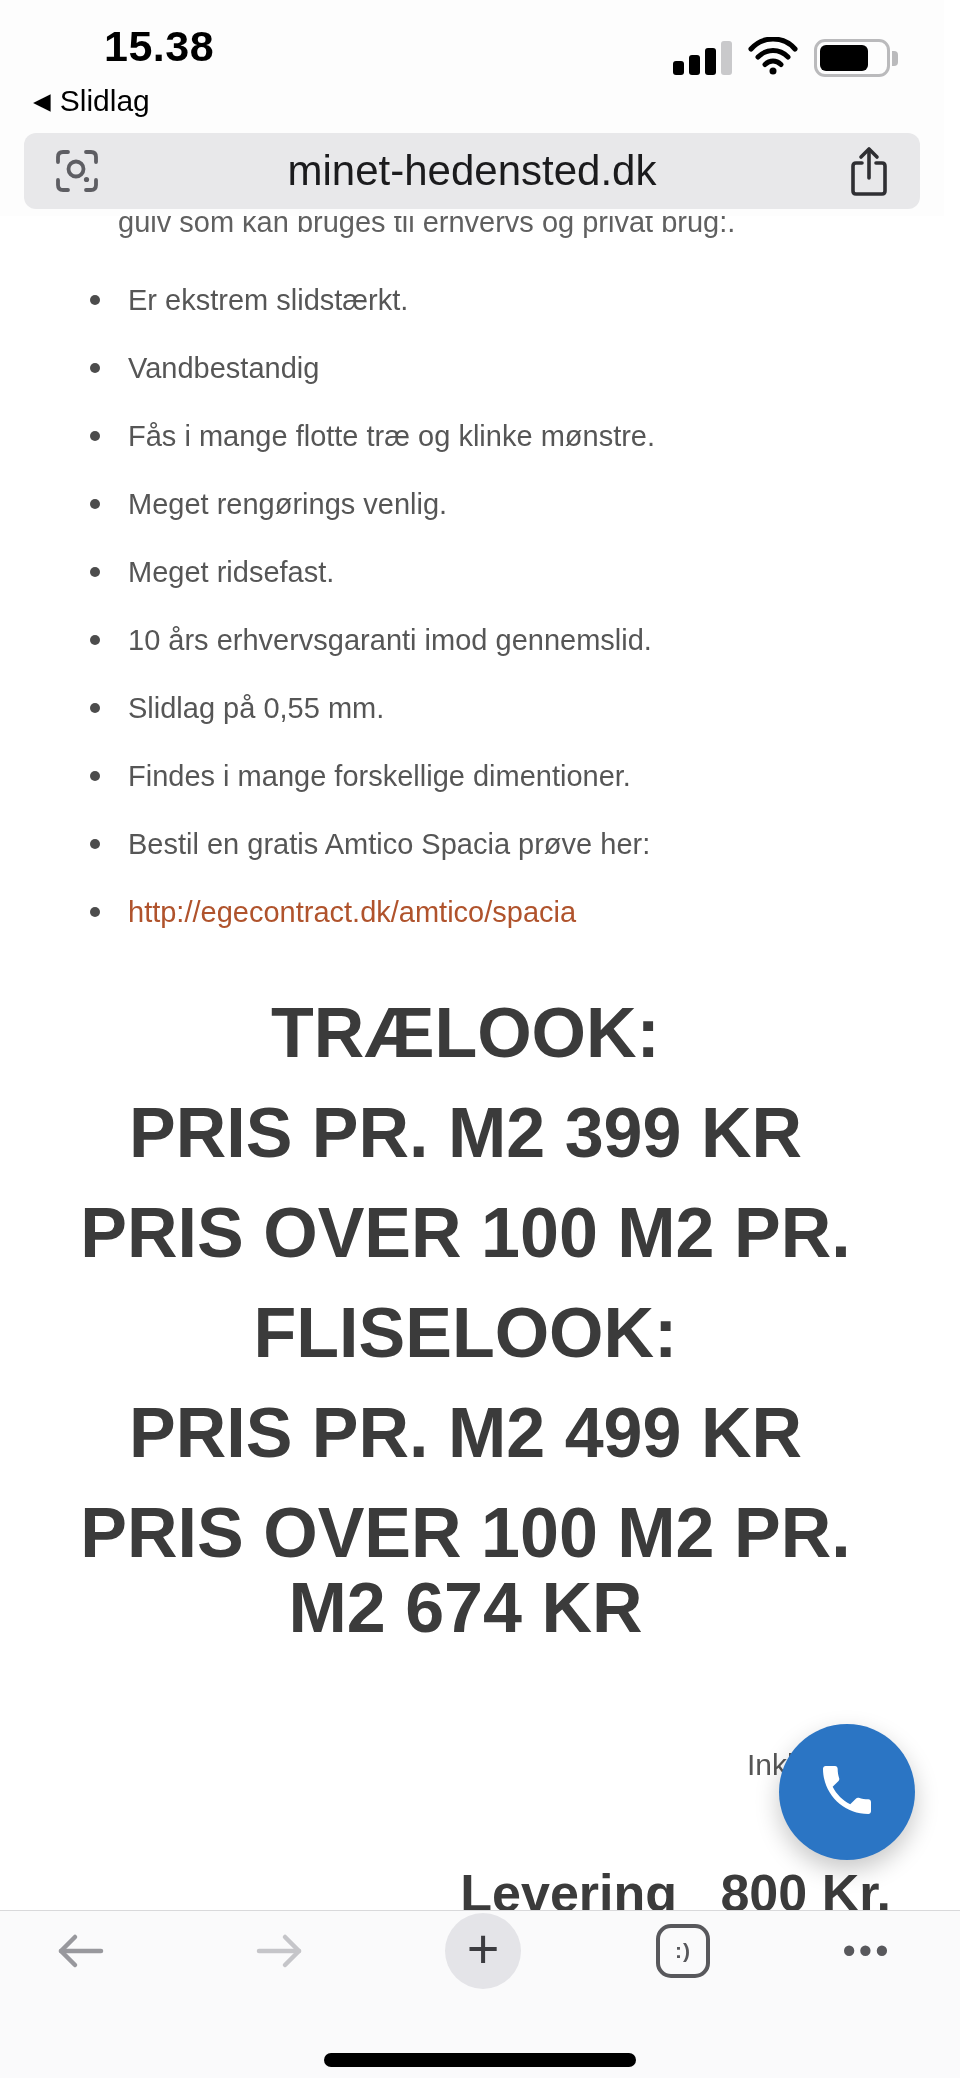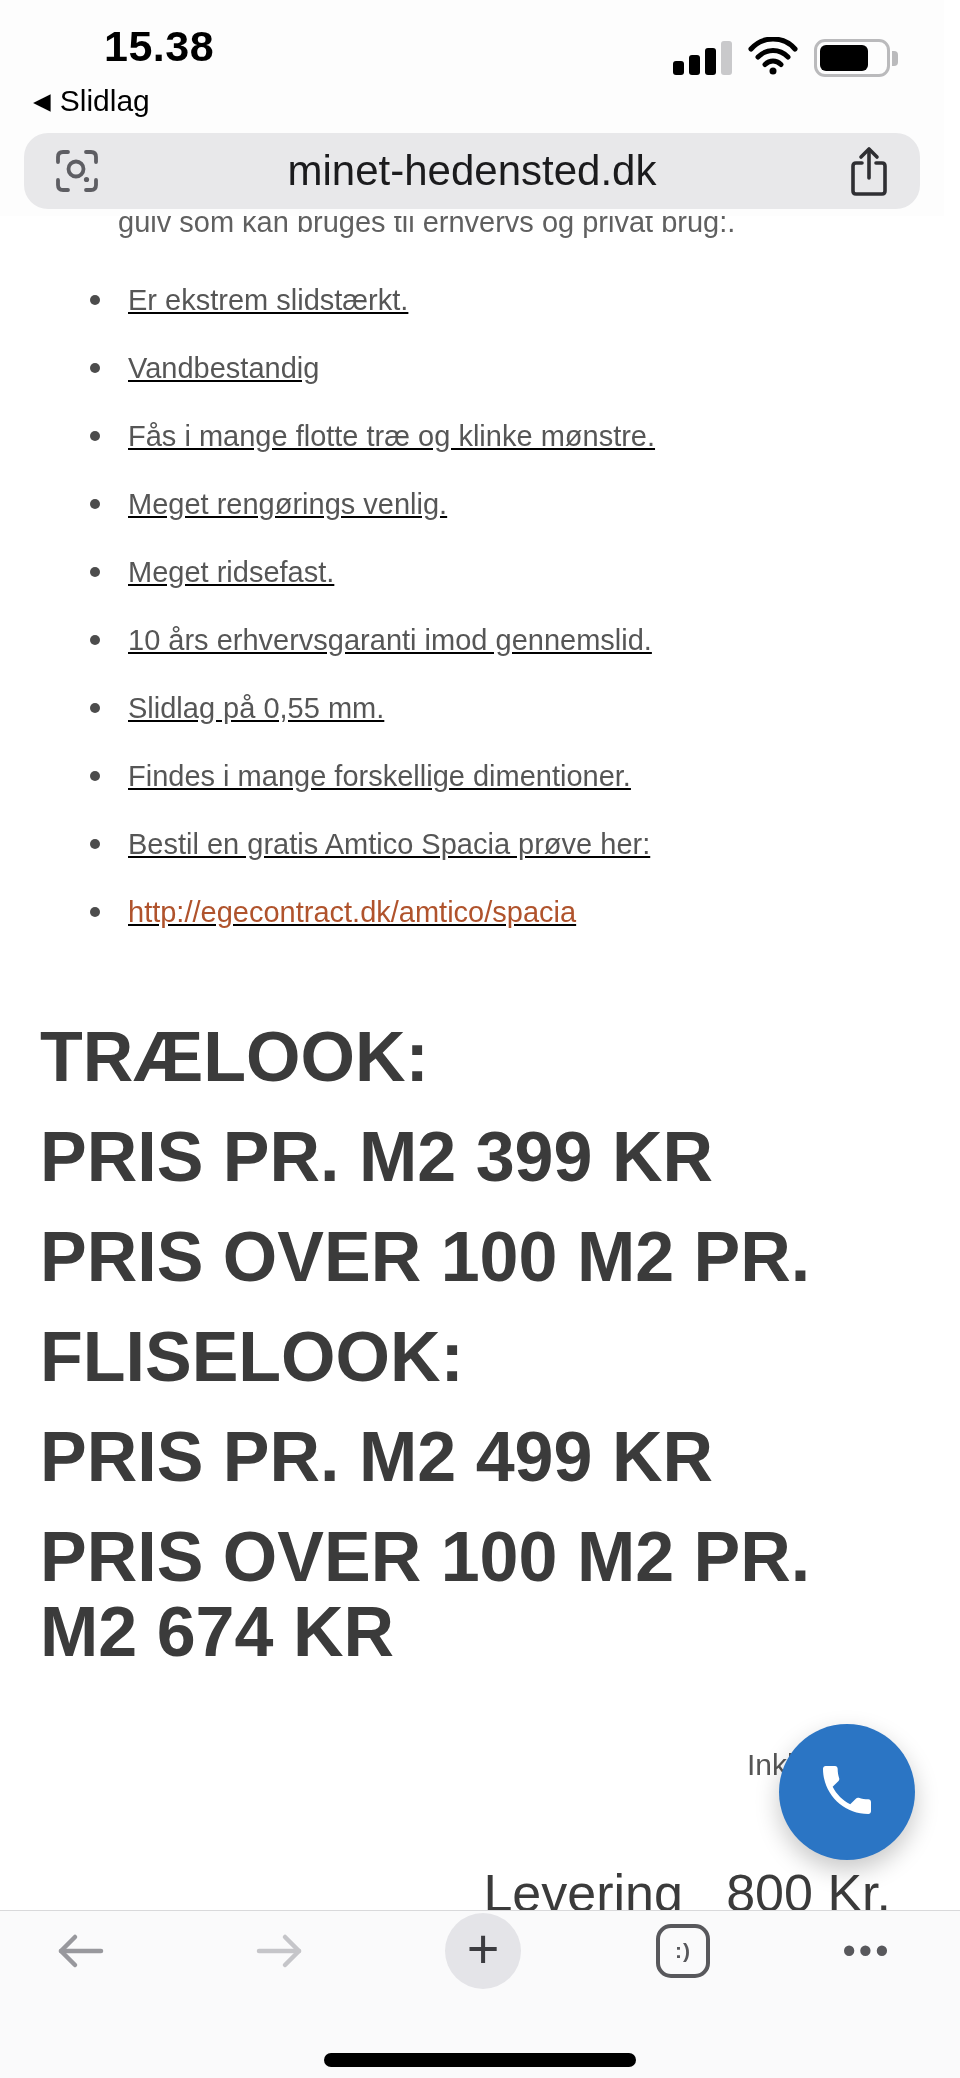--- a/index.html
+++ b/index.html
@@ -14,39 +14,39 @@
   .status-icons{position:absolute;right:46px;top:36px;height:44px;display:flex;align-items:center;gap:16px;}
   .sig{display:flex;align-items:flex-end;gap:5px;height:34px;}
   .sig .bar{width:11px;border-radius:3px;background:#000;}
   .sig .b1{height:14px;} .sig .b2{height:20px;} .sig .b3{height:27px;}
   .sig .b4{height:34px;background:#c9c9cb;}
   .battery{position:relative;width:84px;height:38px;}
   .batt-body{position:absolute;left:0;top:0;width:76px;height:38px;border:3px solid #bababc;border-radius:11px;box-sizing:border-box;}
   .batt-fill{position:absolute;left:6px;top:6px;width:48px;height:26px;background:#000;border-radius:6px;}
   .batt-nub{position:absolute;right:0;top:12px;width:6px;height:15px;background:#bababc;border-radius:0 4px 4px 0;}
 
-  .url-pill{position:absolute;left:24px;right:24px;top:133px;height:76px;background:#e8e8ea;border-radius:24px;display:flex;align-items:center;justify-content:center;cursor:pointer;}
+  .url-pill{position:absolute;left:24px;right:24px;top:133px;height:76px;background:#e8e8ea;border-radius:12px;display:flex;align-items:center;justify-content:center;cursor:pointer;}
   .pill-left{position:absolute;left:30px;top:15px;}
   .pill-right{position:absolute;right:30px;top:12px;}
   .url-text{font-size:42px;color:#1b1b1d;}
 
   
   .page{position:absolute;inset:0;z-index:1;}
   .partial-line{position:absolute;top:206px;left:118px;font-size:29px;color:#606060;white-space:nowrap;}
-  .bullet-list{position:absolute;top:266px;left:0;right:12px;margin:0;padding:0 0 0 128px;list-style:none;text-decoration:underline;}
+  .bullet-list{position:absolute;top:266px;left:0;right:12px;margin:0;padding:0 0 0 128px;list-style:none;}
   .bullet-list li{position:relative;height:68px;display:flex;align-items:center;font-size:29px;color:#565656;}
   .bullet-list li::before{content:"";position:absolute;left:-38px;top:29px;width:10px;height:10px;border-radius:50%;background:#4c4c4c;}
   .bullet-list a{color:var(--link,#b0532c);text-decoration:none;}
 
-  .pricing{position:absolute;top:1020px;left:40px;right:69px;text-align:left;}
+  .pricing{position:absolute;top:996px;left:40px;right:69px;text-align:center;}
   .p-line{font-size:70px;line-height:75px;font-weight:700;color:#3b3b3b;white-space:nowrap;}
   .p-line.gap{margin-top:25px;}
 
   .inkl{position:absolute;top:1748px;right:158px;font-size:30px;color:#565656;}
-  .delivery{position:absolute;top:1863px;right:69px;font-size:52px;line-height:60px;font-weight:400;color:#3b3b3b;white-space:nowrap;}
+  .delivery{position:absolute;top:1863px;right:69px;font-size:52px;line-height:60px;font-weight:700;color:#3b3b3b;white-space:nowrap;}
 
   .fab{position:absolute;left:779px;top:1724px;width:136px;height:136px;border-radius:50%;background:var(--fab,#2b75c4);display:flex;align-items:center;justify-content:center;box-shadow:0 10px 24px rgba(0,0,0,0.22);z-index:6;cursor:pointer;}
 
   
   .toolbar{position:absolute;left:0;right:0;top:1910px;height:168px;background:#fafafb;border-top:1px solid #d9d9db;z-index:20;}
   .nav-back{position:absolute;left:53px;top:20px;cursor:pointer;}
   .nav-fwd{position:absolute;left:253px;top:20px;cursor:pointer;}
   .plus-btn{position:absolute;left:445px;top:2px;width:76px;height:76px;border-radius:50%;background:#e4e4e8;display:flex;align-items:center;justify-content:center;font-size:56px;font-weight:400;color:#3c3c40;cursor:pointer;line-height:1;padding-bottom:4px;box-sizing:border-box;}
   .tabs-btn{position:absolute;left:656px;top:13px;width:54px;height:54px;border:4px solid #58585c;border-radius:15px;box-sizing:border-box;display:flex;align-items:center;justify-content:center;font-size:21px;font-weight:700;color:#58585c;letter-spacing:1px;cursor:pointer;}
   .more-btn{position:absolute;left:822px;top:18px;width:90px;text-align:center;font-size:38px;line-height:44px;color:#58585c;letter-spacing:3px;cursor:pointer;}

